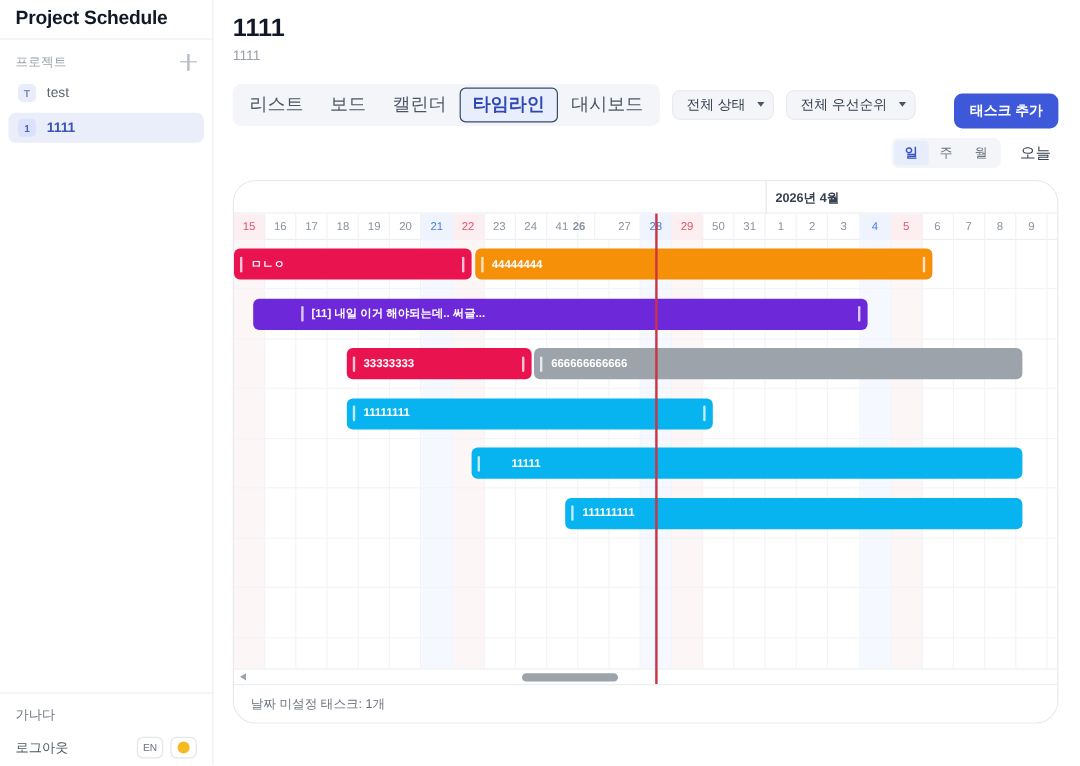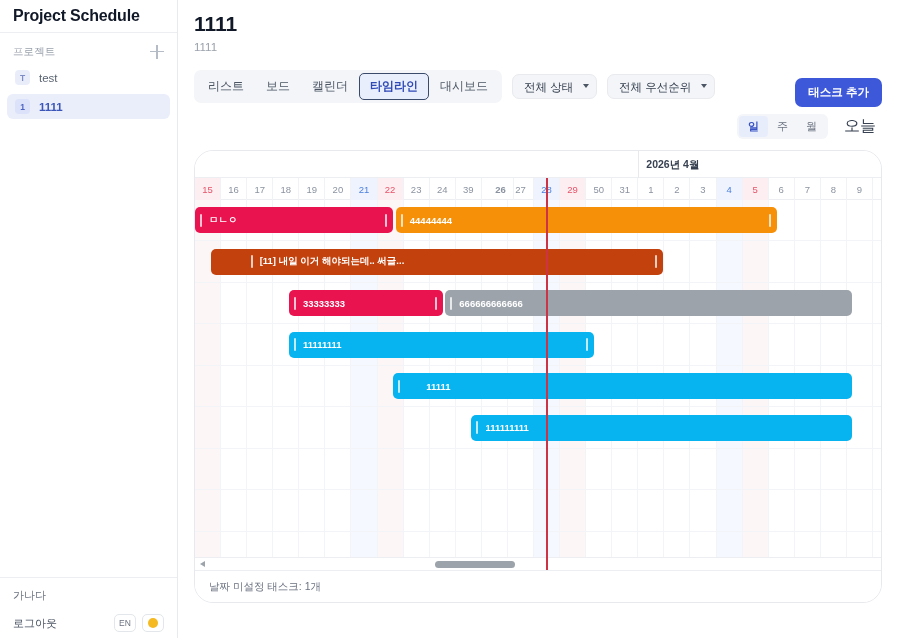--- a/index.html
+++ b/index.html
@@ -77,21 +77,21 @@
   .main { flex: 1; height: 638px; background:#fff; position: relative; }
   .main-inner { padding: 12px 18px 0 16px; }
   .page-title { font-size: 21px; font-weight: bold; color: #111827; line-height: 1.1; }
   .page-sub { font-size: 11.5px; color: #9aa1ac; margin-top: 6px; }
 
   .toolbar { display: flex; align-items: center; gap: 10px; margin-top: 17px; }
   .tabs {
     display: flex; background: #f3f5f8; border-radius: 7px; padding: 3px;
   }
   .tab {
-    font-size: 12px; color: #4b5563; padding: 4px 10px; border-radius: 5px;
+    font-size: 15px; color: #4b5563; padding: 4px 10px; border-radius: 5px;
     cursor: pointer; border: 1px solid transparent; white-space: nowrap;
   }
   .tab.active {
     background: #e9eefc; color: #2f49b4; border: 1px solid #3a4a6b; font-weight: bold;
   }
   .select {
     appearance: none; -webkit-appearance: none;
     font-family: "Liberation Sans", sans-serif;
     font-size: 11.5px; color: #374151;
     background: #f3f5f8; border: 1px solid #e8eaee; border-radius: 7px;
@@ -111,21 +111,21 @@
   }
   .view-row {
     display: flex; align-items: center; justify-content: flex-end;
     gap: 10px; margin-top: 10px;
   }
   .seg { display: flex; background: #f3f5f8; border-radius: 6px; padding: 2px; }
   .seg-btn {
     font-size: 11px; color: #6b7280; padding: 3px 9px; border-radius: 4px; cursor: pointer;
   }
   .seg-btn.active { background: #e7edfb; color: #3a54c6; font-weight: bold; }
-  .today-btn { font-size: 16px; color: #374151; padding: 3px 6px; cursor: pointer; }
+  .today-btn { font-size: 13px; color: #374151; padding: 3px 6px; cursor: pointer; }
 
   
   .gantt {
     margin: 10px 18px 0 16px;
     border: 1px solid #e7e9ed; border-radius: 19px;
     height: 453px; position: relative; overflow: hidden; background: #fff;
   }
   .month-row { height: 27px; border-bottom: 1px solid #eceef1; position: relative; background:#fff; }
   .month-label {
     position: absolute; top: 7px; font-size: 10.5px; font-weight: bold; color: #374151;
@@ -272,22 +272,22 @@
           <div class="day-cell sun" style="left: 0px; width: 26.0769px;">15</div>
           <div class="day-cell" style="left: 26.0769px; width: 26.0769px;">16</div>
           <div class="day-cell" style="left: 52.1538px; width: 26.0769px;">17</div>
           <div class="day-cell" style="left: 78.2308px; width: 26.0769px;">18</div>
           <div class="day-cell" style="left: 104.308px; width: 26.0769px;">19</div>
           <div class="day-cell" style="left: 130.385px; width: 26.0769px;">20</div>
           <div class="day-cell sat" style="left: 156.462px; width: 26.0769px;">21</div>
           <div class="day-cell sun" style="left: 182.538px; width: 26.0769px;">22</div>
           <div class="day-cell" style="left: 208.615px; width: 26.0769px;">23</div>
           <div class="day-cell" style="left: 234.692px; width: 26.0769px;">24</div>
-          <div class="day-cell" style="left: 260.769px; width: 26.0769px;">39</div>
-          <div class="day-cell" style="left: 293px; width: 26.0769px; font-weight: bold;">26</div>
+          <div class="day-cell" style="left: 260.769px; width: 26.0769px;">41</div>
+          <div class="day-cell" style="left: 275px; width: 26.0769px; font-weight: bold;">26</div>
           <div class="day-cell" style="left: 312.923px; width: 26.0769px;">27</div>
           <div class="day-cell sat" style="left: 339px; width: 26.0769px;">28</div>
           <div class="day-cell sun" style="left: 365.077px; width: 26.0769px;">29</div>
           <div class="day-cell" style="left: 391.154px; width: 26.0769px;">50</div>
           <div class="day-cell" style="left: 417.231px; width: 26.0769px;">31</div>
           <div class="day-cell" style="left: 443.308px; width: 26.0769px;">1</div>
           <div class="day-cell" style="left: 469.385px; width: 26.0769px;">2</div>
           <div class="day-cell" style="left: 495.462px; width: 26.0769px;">3</div>
           <div class="day-cell sat" style="left: 521.538px; width: 26.0769px;">4</div>
           <div class="day-cell sun" style="left: 547.615px; width: 26.0769px;">5</div>
@@ -337,21 +337,21 @@
           <div class="bar" style="left: 0px; width: 198.185px; top: 7px; background: rgb(232, 19, 79);">
             <span class="handle"></span>
             <span>ㅁㄴㅇ</span>
             <span class="handle-r"></span>
           </div>
           <div class="bar" style="left: 200.792px; width: 380.723px; top: 7px; background: rgb(247, 144, 9);">
             <span class="handle"></span>
             <span>44444444</span>
             <span class="handle-r"></span>
           </div>
-          <div class="bar" style="left: 15.6462px; width: 452px; top: 48.5px; background: #c2410c; padding-left: 40px;">
+          <div class="bar" style="left: 15.6462px; width: 512px; top: 48.5px; background: #6d28d9; padding-left: 40px;">
             <span class="handle"></span>
             <span>[11] 내일 이거 해야되는데.. 써글...</span>
             <span class="handle-r"></span>
           </div>
           <div class="bar" style="left: 93.8769px; width: 153.854px; top: 90px; background: rgb(232, 19, 79);">
             <span class="handle"></span>
             <span>33333333</span>
             <span class="handle-r"></span>
           </div>
           <div class="bar" style="left: 250.338px; width: 406.8px; top: 90px; background: rgb(156, 163, 171);">

